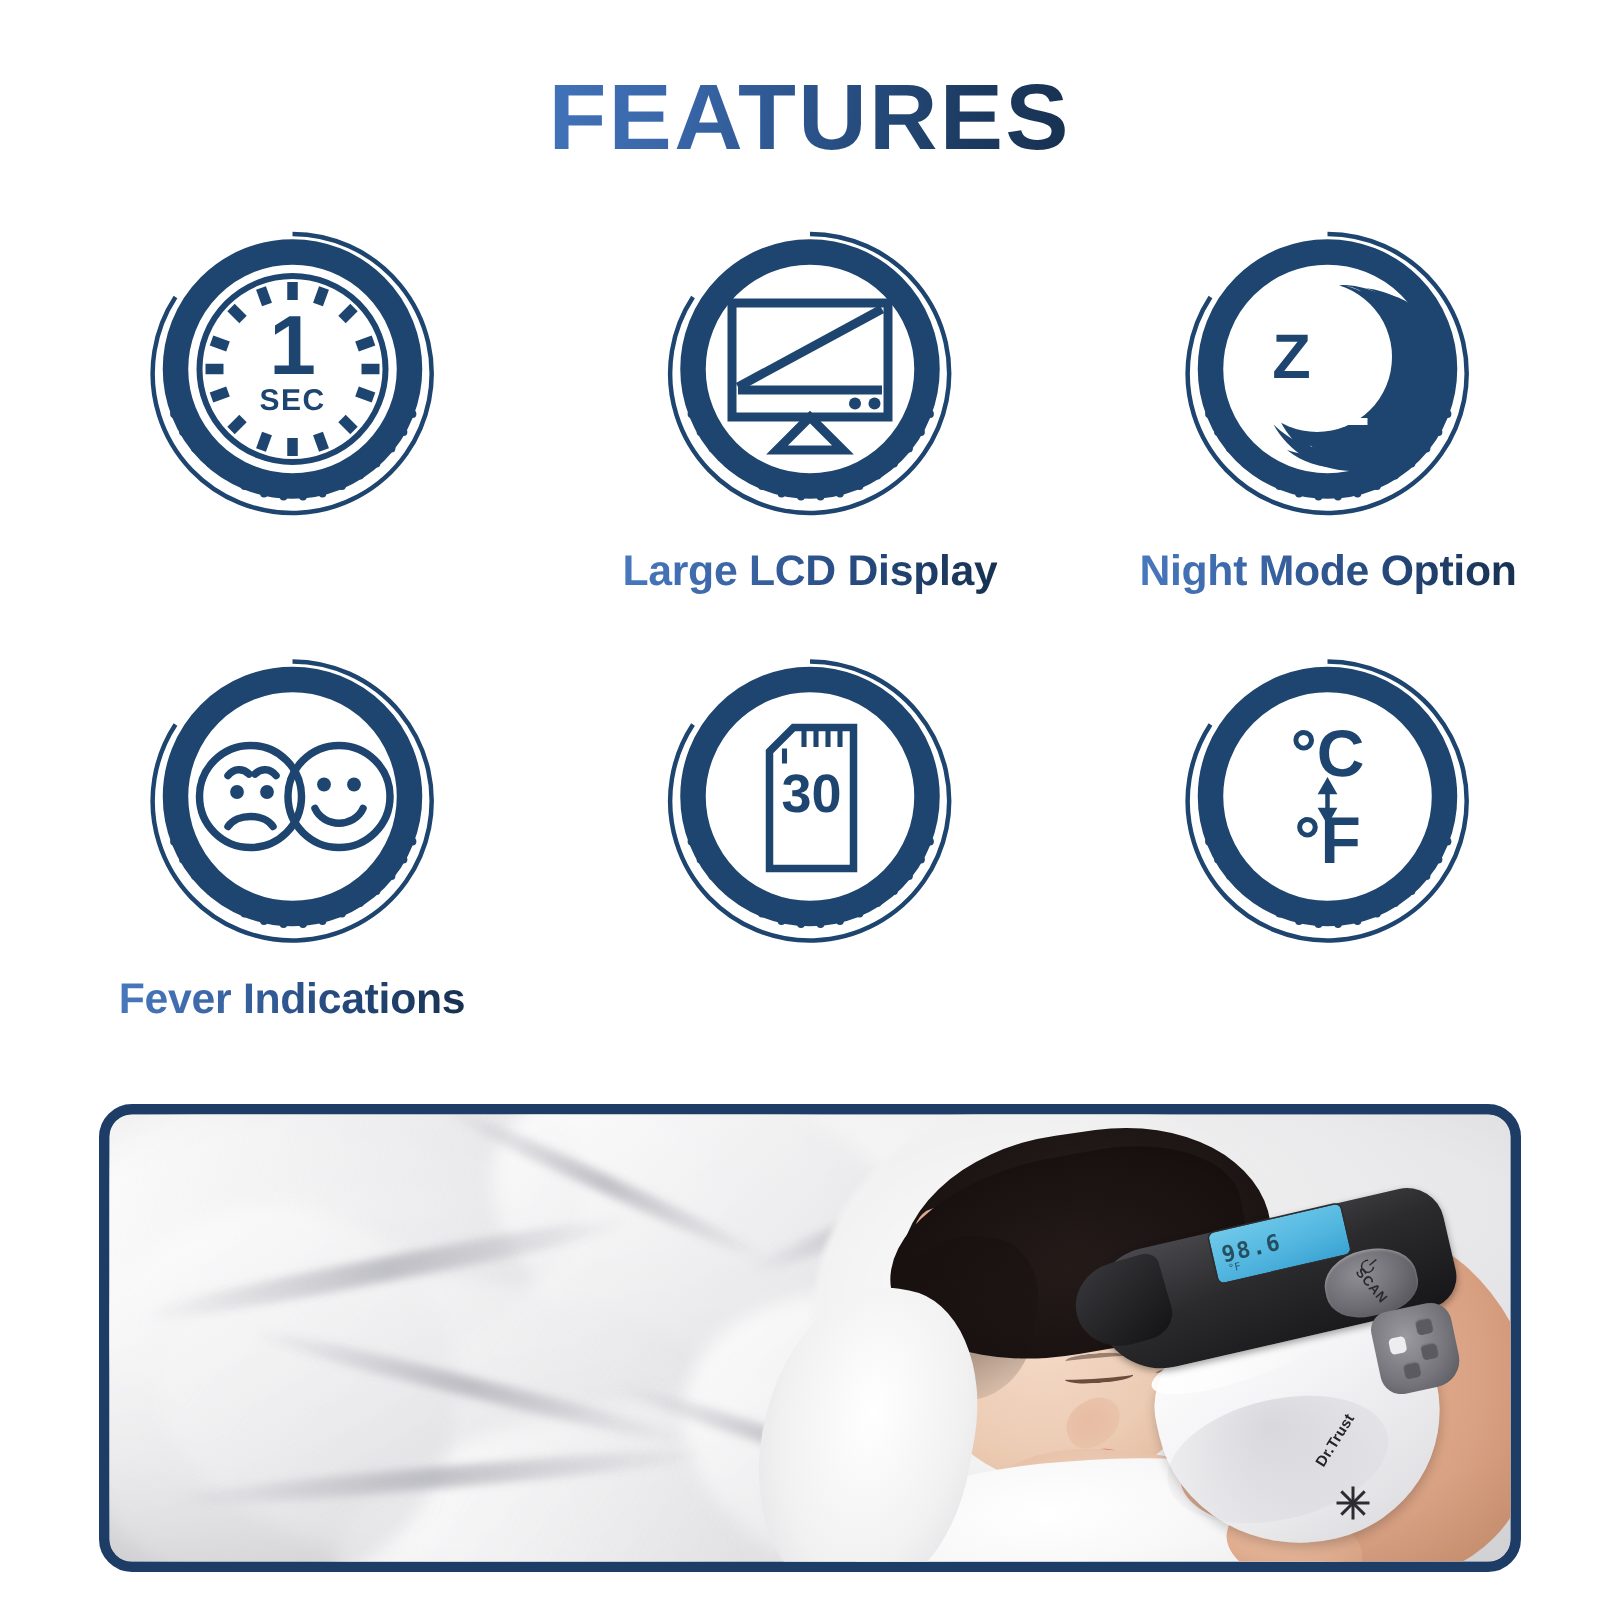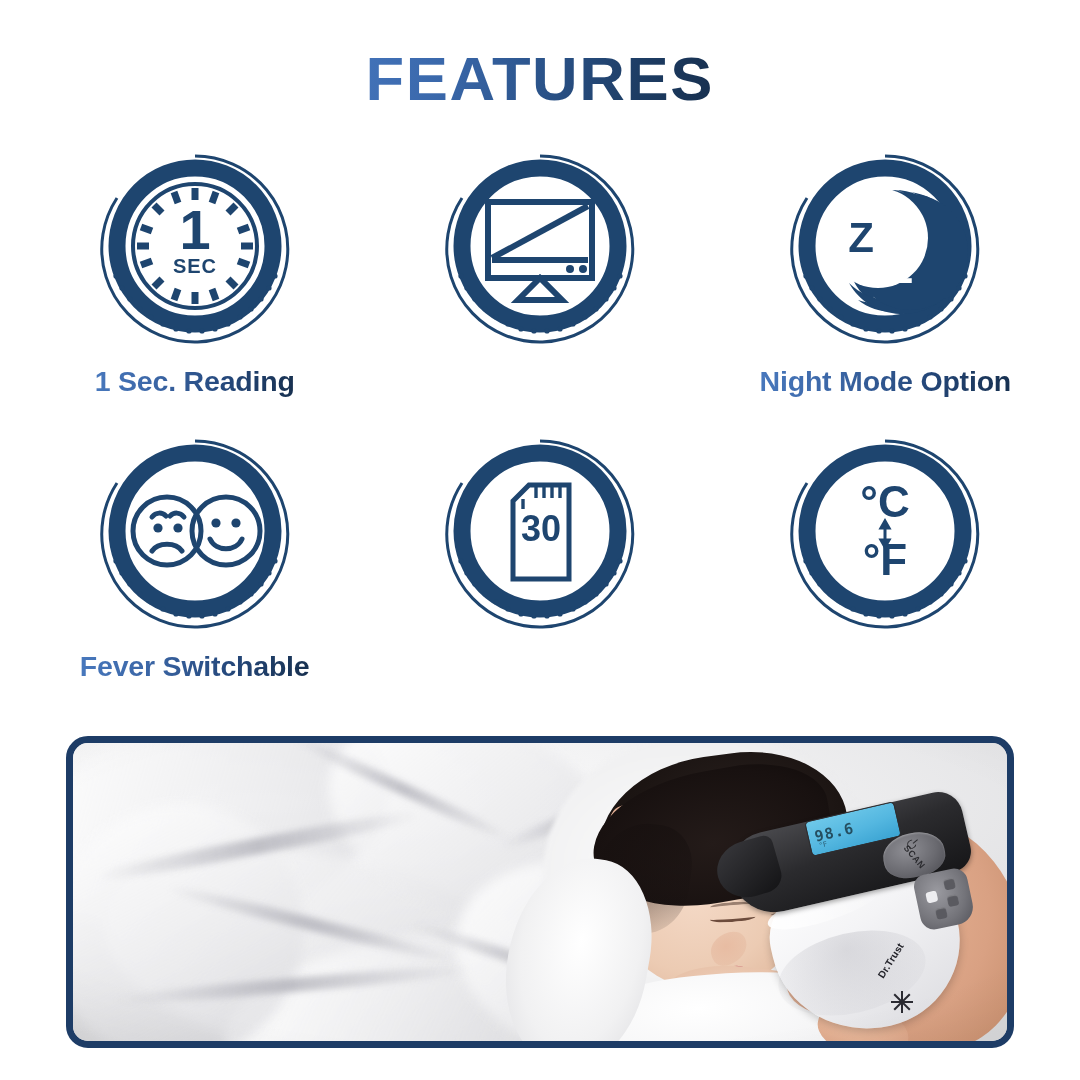--- a/index.html
+++ b/index.html
@@ -452,21 +452,20 @@
               <circle cx="123" cy="183" r="2.6"></circle>
             <circle cx="136" cy="178" r="2.6"></circle>
               <circle cx="148" cy="171" r="2.6"></circle>
             <circle cx="159" cy="163" r="2.6"></circle>
               <circle cx="169" cy="153" r="2.6"></circle>
             <circle cx="177" cy="142" r="2.6"></circle>
               <circle cx="183" cy="130" r="2.6"></circle>
           </g>
         </svg>
       </div>
-      <div class="feature-label">1 Sec. Reading</div>
     </div>
 
     <div class="feature">
       <div class="badge">
         <svg viewBox="0 0 206 206" xmlns="http://www.w3.org/2000/svg">
           <g fill="none" stroke="#1e456f">
             <path d="M103 10 A93 93 0 1 1 25 52" stroke-width="3"></path>
             <circle cx="103" cy="100" r="78" stroke-width="17"></circle>
           </g>
           <g fill="none" stroke="#1e456f" stroke-width="6" stroke-linejoin="miter">
@@ -492,20 +491,21 @@
               <circle cx="123" cy="183" r="2.6"></circle>
             <circle cx="136" cy="178" r="2.6"></circle>
               <circle cx="148" cy="171" r="2.6"></circle>
             <circle cx="159" cy="163" r="2.6"></circle>
               <circle cx="169" cy="153" r="2.6"></circle>
             <circle cx="177" cy="142" r="2.6"></circle>
               <circle cx="183" cy="130" r="2.6"></circle>
           </g>
         </svg>
       </div>
+      <div class="feature-label">Large LCD Display</div>
     </div>
 
     <div class="feature">
       <div class="badge">
         <svg viewBox="0 0 206 206" xmlns="http://www.w3.org/2000/svg">
           <g fill="none" stroke="#1e456f">
             <path d="M103 10 A93 93 0 1 1 25 52" stroke-width="3"></path>
             <circle cx="103" cy="100" r="78" stroke-width="17"></circle>
           </g>
           <path d="M112 44 C84 54 66 80 66 110 C66 131 77 149 94 158
@@ -582,21 +582,21 @@
               <circle cx="123" cy="183" r="2.6"></circle>
             <circle cx="136" cy="178" r="2.6"></circle>
               <circle cx="148" cy="171" r="2.6"></circle>
             <circle cx="159" cy="163" r="2.6"></circle>
               <circle cx="169" cy="153" r="2.6"></circle>
             <circle cx="177" cy="142" r="2.6"></circle>
               <circle cx="183" cy="130" r="2.6"></circle>
           </g>
         </svg>
       </div>
-      <div class="feature-label">Fever Switchable</div>
+      <div class="feature-label">Fever Indications</div>
     </div>
 
     <div class="feature">
       <div class="badge">
         <svg viewBox="0 0 206 206" xmlns="http://www.w3.org/2000/svg">
           <g fill="none" stroke="#1e456f">
             <path d="M103 10 A93 93 0 1 1 25 52" stroke-width="3"></path>
             <circle cx="103" cy="100" r="78" stroke-width="17"></circle>
           </g>
           <path d="M76 70 L92 54 L132 54 L132 148 L76 148 Z" fill="#ffffff" stroke="#1e456f" stroke-width="5" stroke-linejoin="miter"></path>

